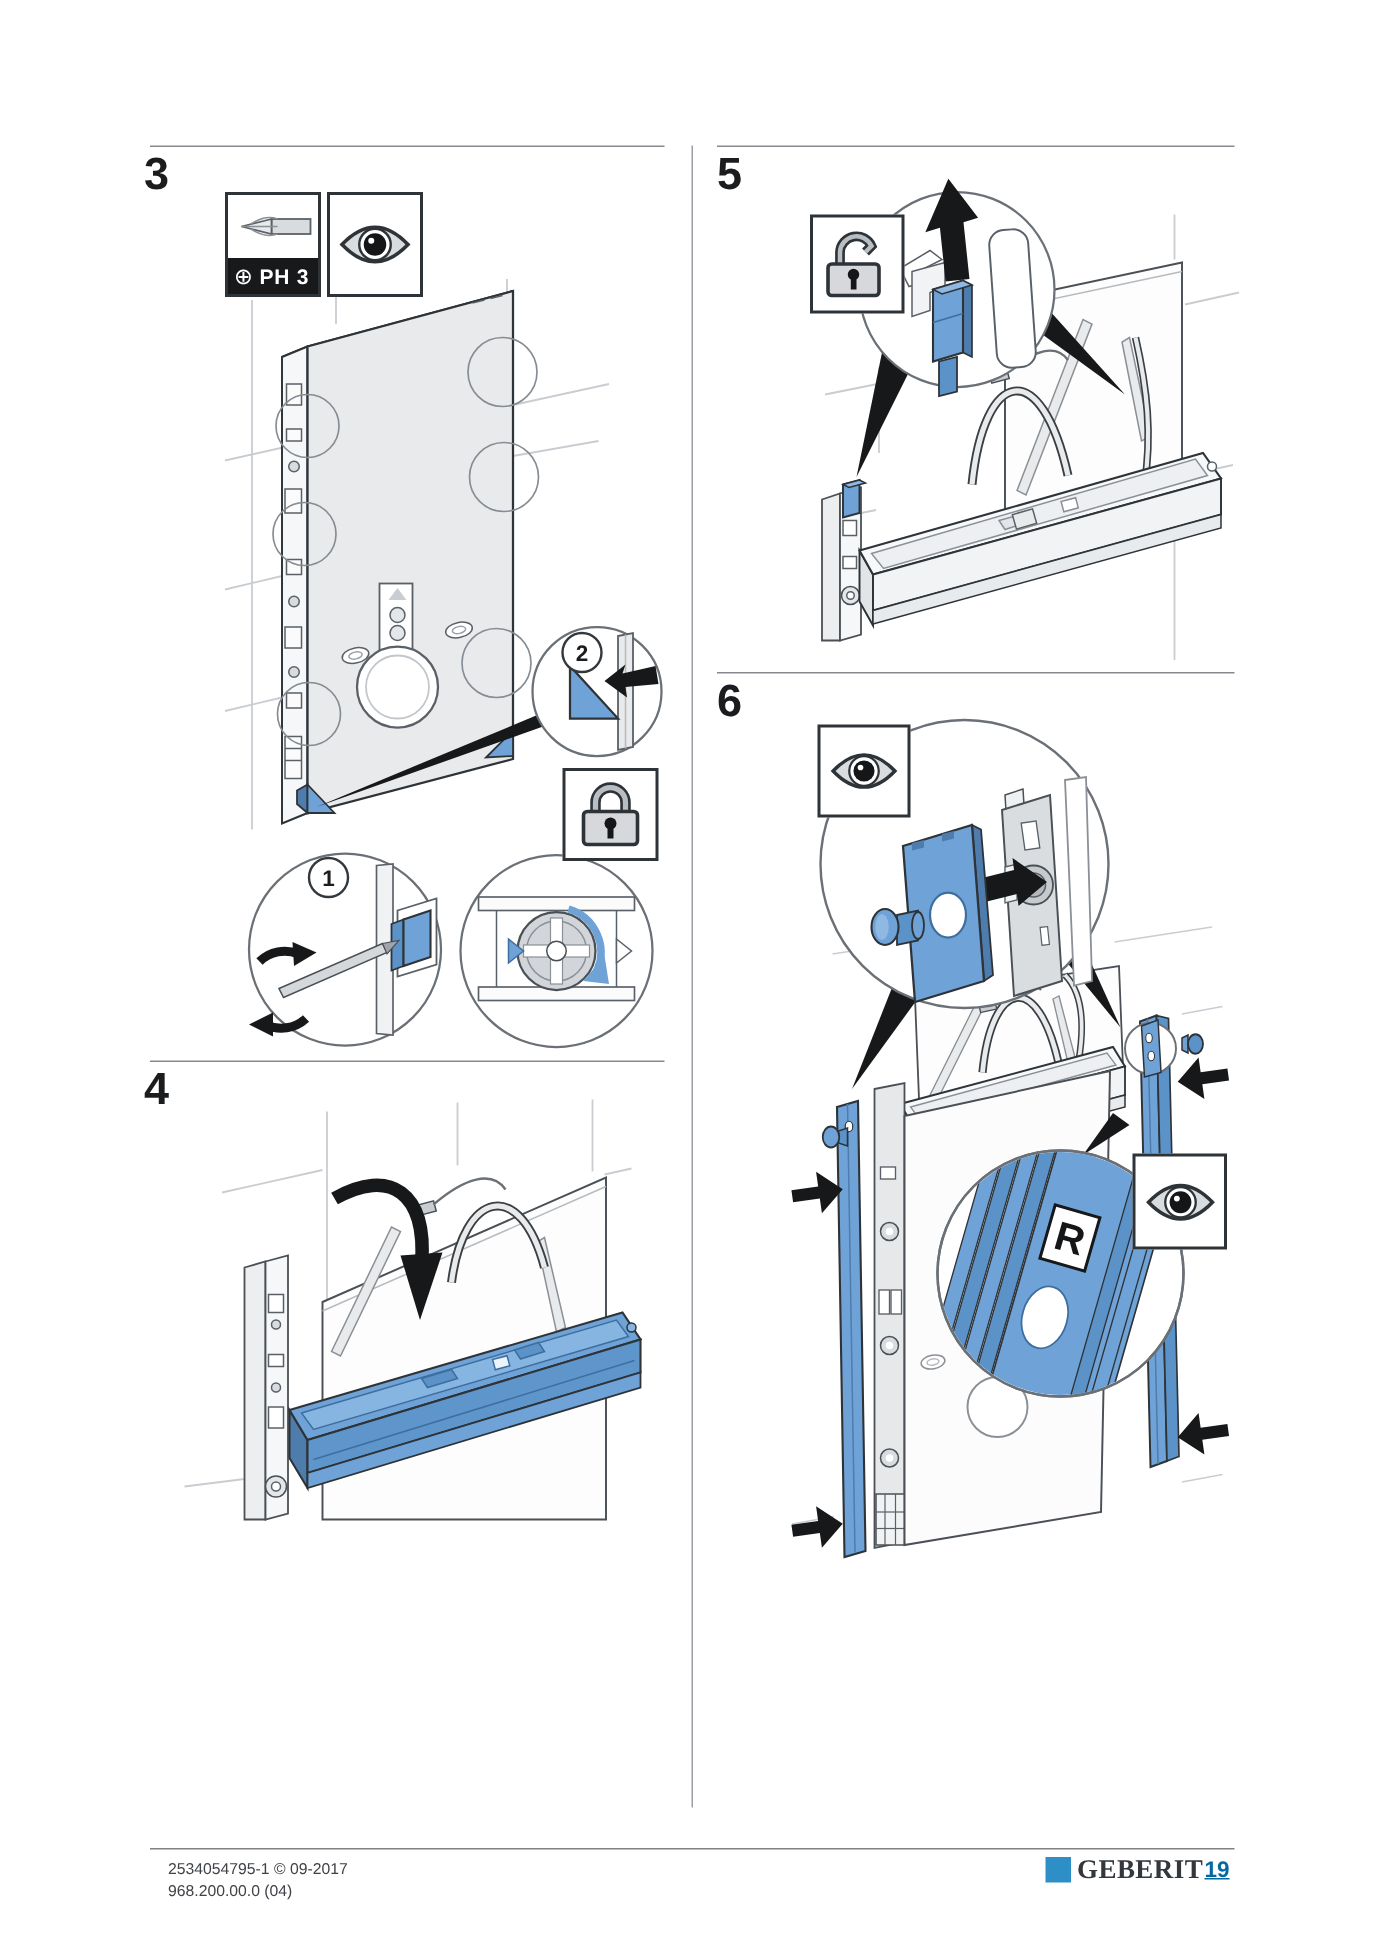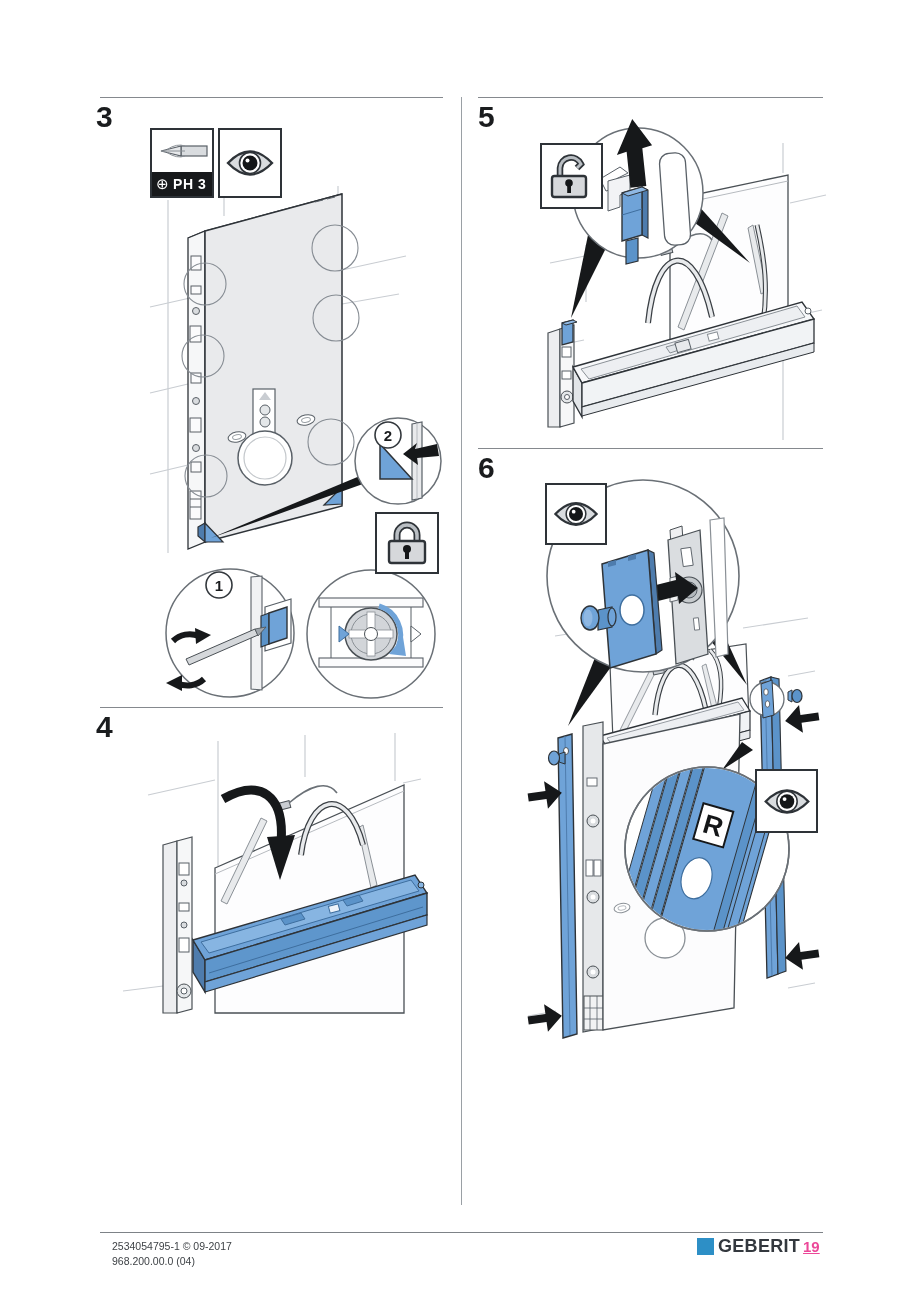--- a/index.html
+++ b/index.html
@@ -13,22 +13,22 @@
   .tool-box{position:absolute;border:2px solid #2e3338;box-sizing:border-box;background:#fff;z-index:5;}
   .tool-box .bit-area{height:42px;display:flex;align-items:center;justify-content:center;}
   .tool-box .tool-label{height:24px;background:#17191b;color:#fff;display:flex;align-items:center;
             gap:4px;padding-left:4px;font-size:14px;font-weight:bold;letter-spacing:0.5px;}
   .tool-label .sym{font-size:15px;font-weight:normal;}
   svg{position:absolute;overflow:visible;}
   svg text{font-family:"Liberation Sans",sans-serif;}
   .footer-left{position:absolute;font-size:10.5px;color:#3f4347;line-height:1.45;}
   .brand{position:absolute;display:flex;align-items:center;gap:4px;}
   .brand .mark{width:17px;height:17px;background:#2d8fc6;}
-  .brand .word{font-size:18px;font-weight:bold;letter-spacing:0.3px;color:#33383e;}
-  .page-num{position:absolute;font-size:15px;font-weight:bold;color:#ec4899;text-decoration:underline;}
+  .brand .word{font-size:18px;font-weight:bold;letter-spacing:0.3px;color:#33383e;font-family:Liberation Serif, serif;}
+  .page-num{position:absolute;font-size:15px;font-weight:bold;color:#0369a1;text-decoration:underline;}
 </style>
 </head>
 <body>
 
 <div class="page">
 
   <div class="rule" style="left:100px;top:97px;width:343px;"></div>
   <div class="rule" style="left:478px;top:97px;width:345px;"></div>
   <div class="rule" style="left:100px;top:707px;width:343px;"></div>
   <div class="rule" style="left:478px;top:448px;width:345px;"></div>

